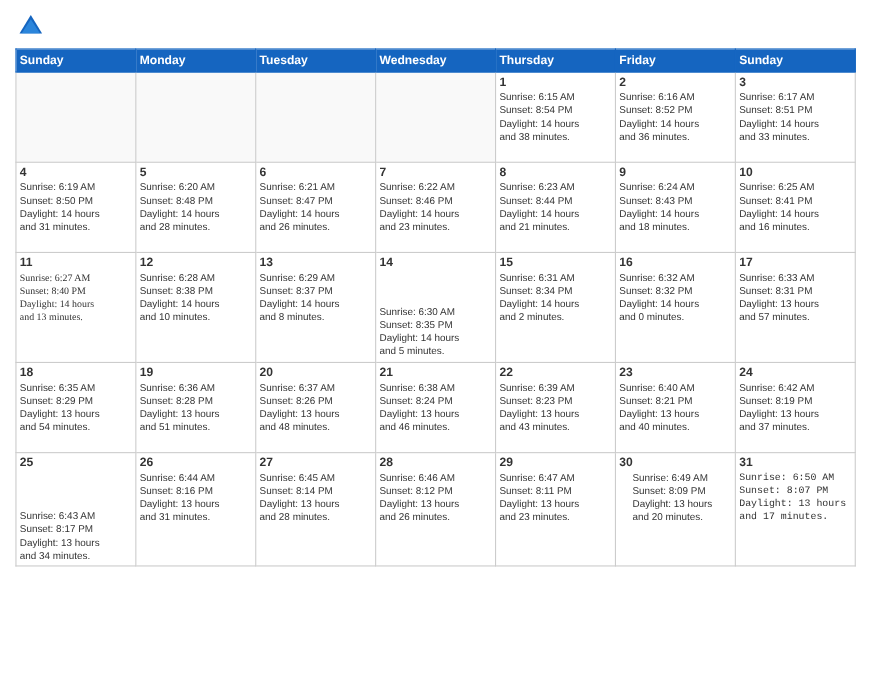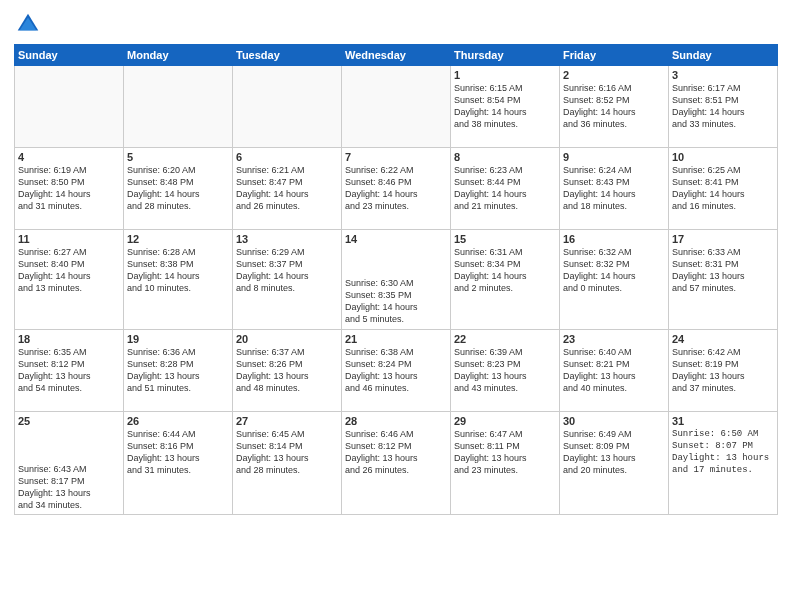--- a/index.html
+++ b/index.html
@@ -199,21 +199,21 @@
             <div class="day-num">10</div>
             <div class="cell-text" style="white-space: pre-line;">Sunrise: 6:25 AM
 Sunset: 8:41 PM
 Daylight: 14 hours
 and 16 minutes.</div>
           </td>
         </tr>
         <tr>
           <td>
             <div class="day-num">11</div>
-            <div class="cell-text" style="white-space: pre-line;">Sunrise: 6:27 AM
+            <div class="cell-text" style="white-space: pre-line; font-family: Liberation Serif, serif;">Sunrise: 6:27 AM
 Sunset: 8:40 PM
 Daylight: 14 hours
 and 13 minutes.</div>
           </td>
           <td>
             <div class="day-num">12</div>
             <div class="cell-text" style="white-space: pre-line;">Sunrise: 6:28 AM
 Sunset: 8:38 PM
 Daylight: 14 hours
 and 10 minutes.</div>
@@ -251,21 +251,21 @@
             <div class="cell-text" style="white-space: pre-line;">Sunrise: 6:33 AM
 Sunset: 8:31 PM
 Daylight: 13 hours
 and 57 minutes.</div>
           </td>
         </tr>
         <tr>
           <td>
             <div class="day-num">18</div>
             <div class="cell-text" style="white-space: pre-line;">Sunrise: 6:35 AM
-Sunset: 8:12 PM
+Sunset: 8:29 PM
 Daylight: 13 hours
 and 54 minutes.</div>
           </td>
           <td>
             <div class="day-num">19</div>
             <div class="cell-text" style="white-space: pre-line;">Sunrise: 6:36 AM
 Sunset: 8:28 PM
 Daylight: 13 hours
 and 51 minutes.</div>
           </td>
@@ -336,21 +336,21 @@
           </td>
           <td>
             <div class="day-num">29</div>
             <div class="cell-text" style="white-space: pre-line;">Sunrise: 6:47 AM
 Sunset: 8:11 PM
 Daylight: 13 hours
 and 23 minutes.</div>
           </td>
           <td>
             <div class="day-num">30</div>
-            <div class="cell-text" style="white-space: pre-line;">Sunrise: 6:49 AM
+            <div class="cell-text" style="white-space: pre-line; margin-left: 12px;">Sunrise: 6:49 AM
 Sunset: 8:09 PM
 Daylight: 13 hours
 and 20 minutes.</div>
           </td>
           <td>
             <div class="day-num">31</div>
             <div class="cell-text" style="white-space: pre-line; font-family: Liberation Mono, monospace;">Sunrise: 6:50 AM
 Sunset: 8:07 PM
 Daylight: 13 hours
 and 17 minutes.</div>

